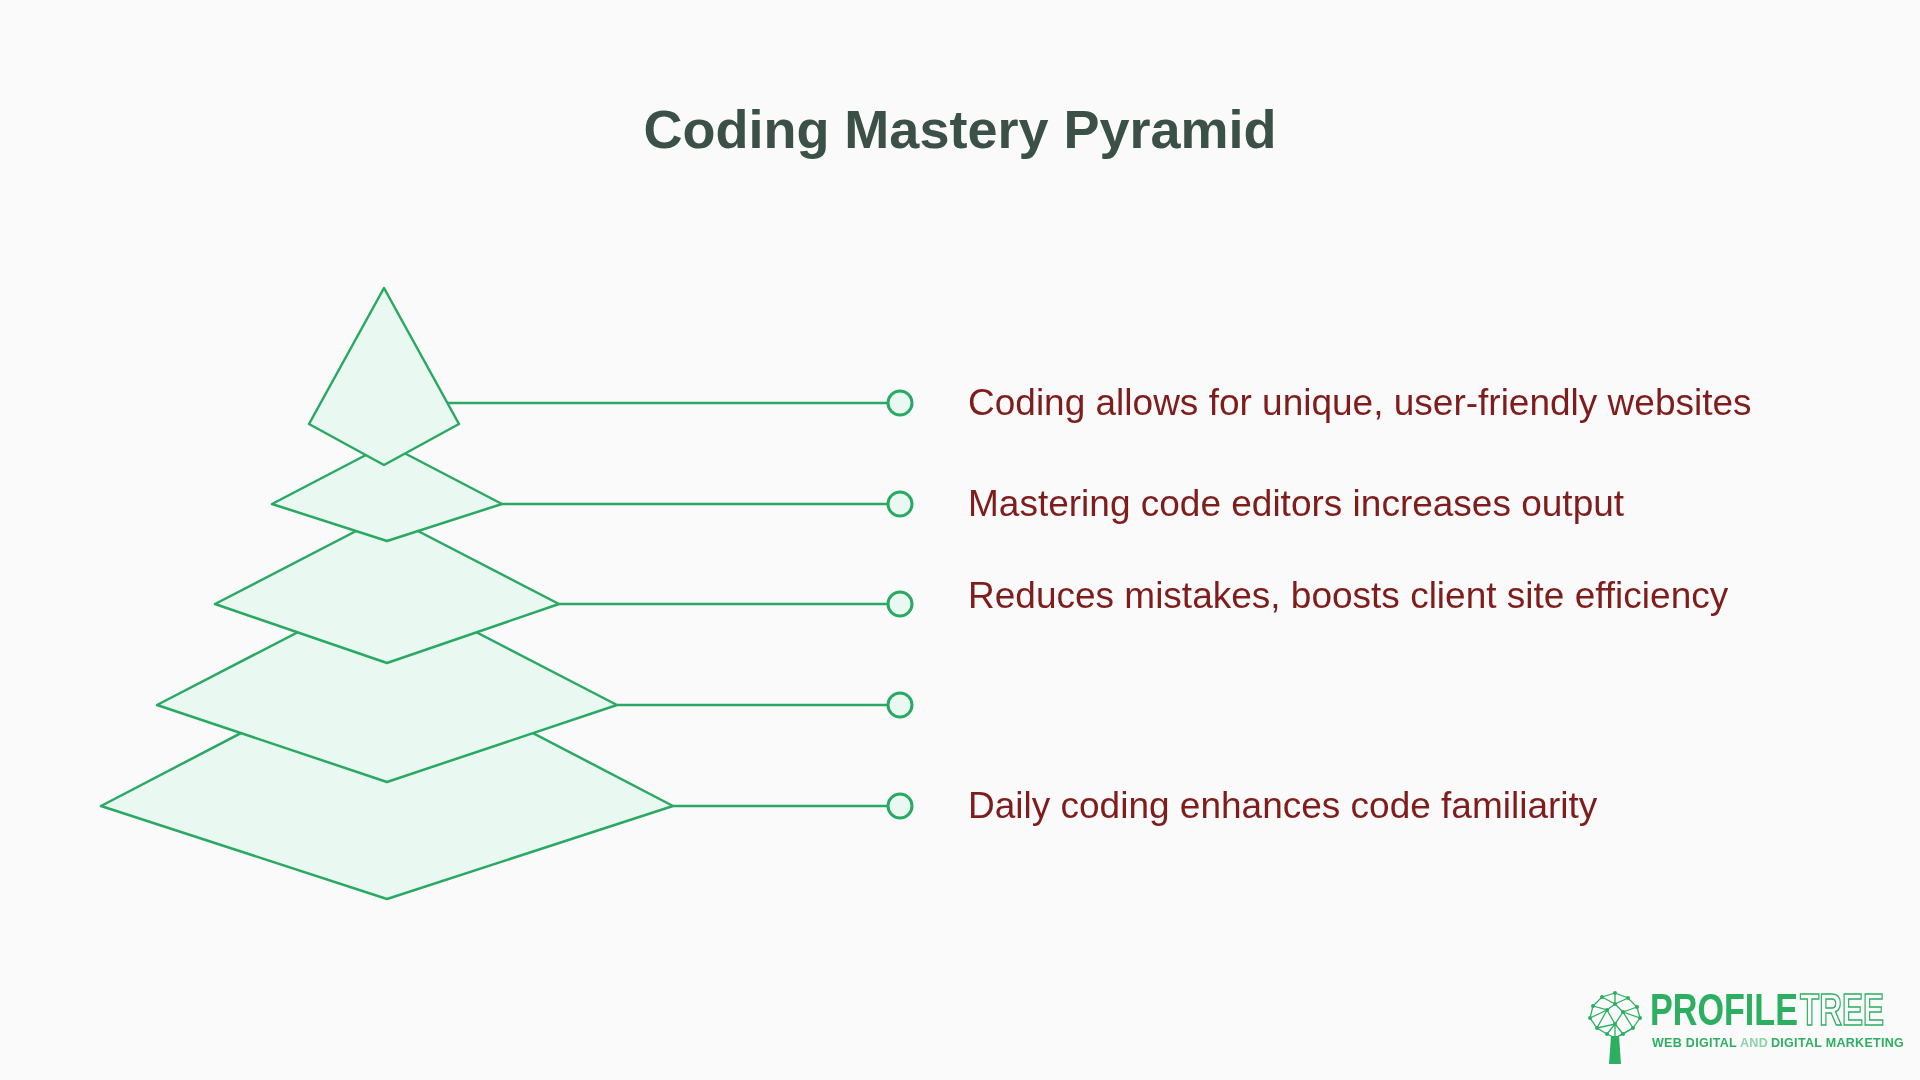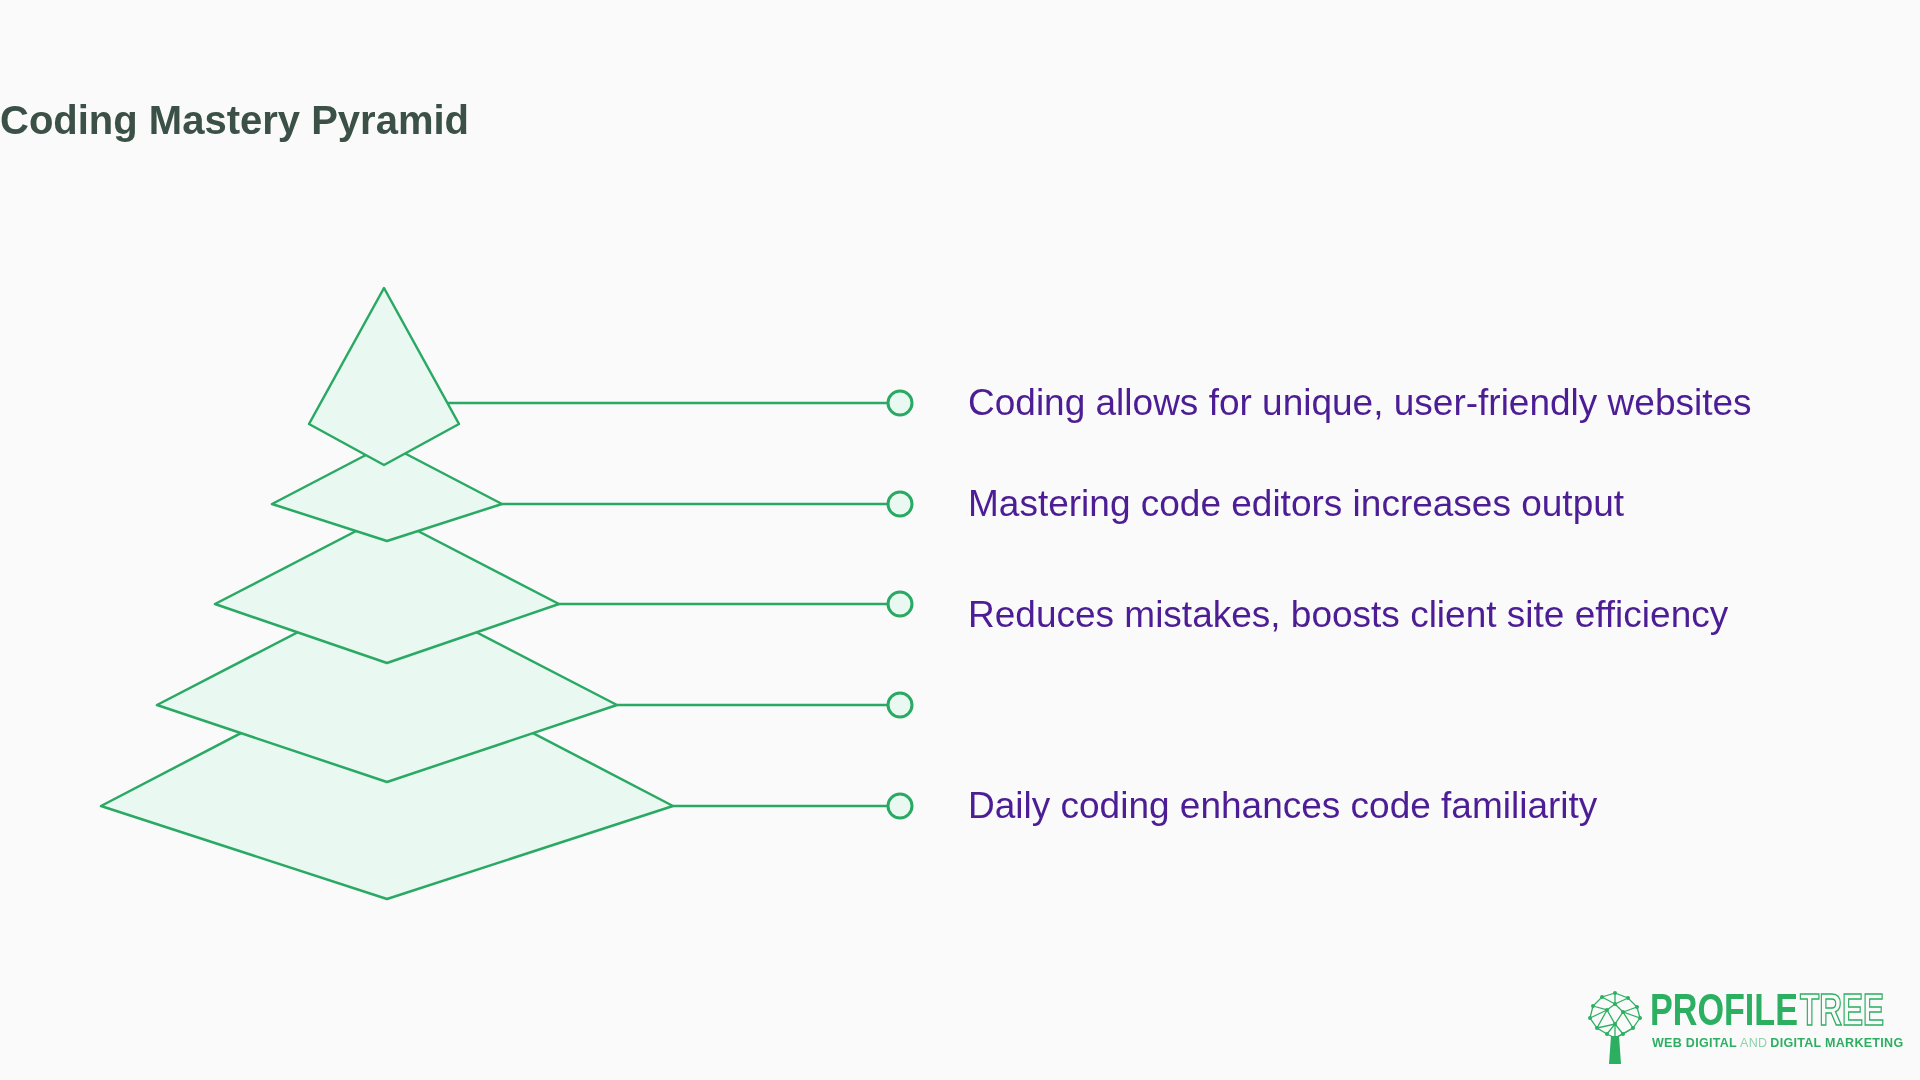--- a/index.html
+++ b/index.html
@@ -1,42 +1,42 @@
 <!DOCTYPE html>
 <html><head>
 <meta charset="utf-8">
 <style>
   html,body{margin:0;padding:0;background:#fafafa;}
   #canvas{
     position:relative;width:1920px;height:1080px;background:#fafafa;
     font-family:"Liberation Sans",sans-serif;overflow:hidden;
   }
   .title{
-    position:absolute;left:0;right:0;top:98px;
-    font-size:40px;font-weight:bold;color:#3b5046;letter-spacing:0px;
+    position:absolute;left:0;right:0;top:98px;text-align:center;
+    font-size:54px;font-weight:bold;color:#3b5046;letter-spacing:0px;
   }
   svg.diagram{position:absolute;left:0;top:0;}
   .level-shape{fill:#e9f8f0;stroke:#29a963;stroke-width:2.5;stroke-linejoin:round;}
   .connector{stroke:#29a963;stroke-width:2.5;}
   .marker{fill:#e9f8f0;stroke:#29a963;stroke-width:3;}
   .row-label{
     position:absolute;left:968px;height:52px;line-height:52px;
-    font-size:37px;color:#4c1d95;white-space:nowrap;
+    font-size:37px;color:#7f1d1d;white-space:nowrap;
   }
   
   .logo{position:absolute;left:1584px;top:988px;width:330px;height:80px;text-align:right;}
   .logo-icon{position:absolute;left:0;top:2px;}
   .logo-text{position:absolute;left:66px;top:0px;}
   .wordmark{position:absolute;left:0;top:0;width:236px;height:46px;}
   .tagline{
     position:absolute;left:2px;top:48px;width:240px;
     font-size:12.5px;font-weight:bold;color:#2daf62;
     letter-spacing:0.3px;white-space:nowrap;
   }
-  .tagline .and{color:#8cd2ac;font-weight:normal;padding:0 3px;}
+  .tagline .and{color:#8cd2ac;font-weight:bold;padding:0 3px;}
 </style>
 </head>
 <body>
 
 <div id="canvas">
 
   <div class="title">Coding Mastery Pyramid</div>
 
   <svg class="diagram" width="1920" height="1080" viewBox="0 0 1920 1080">
 
@@ -54,21 +54,21 @@
 
     <circle class="marker" cx="900" cy="403" r="12"></circle>
     <circle class="marker" cx="900" cy="504" r="12"></circle>
     <circle class="marker" cx="900" cy="604" r="12"></circle>
     <circle class="marker" cx="900" cy="705" r="12"></circle>
     <circle class="marker" cx="900" cy="806" r="12"></circle>
   </svg>
 
   <div class="row-label" style="top:377px">Coding allows for unique, user-friendly websites</div>
   <div class="row-label" style="top:478px">Mastering code editors increases output</div>
-  <div class="row-label" style="top:589px">Reduces mistakes, boosts client site efficiency</div>
+  <div class="row-label" style="top:570px">Reduces mistakes, boosts client site efficiency</div>
   <div class="row-label" style="top:780px">Daily coding enhances code familiarity</div>
 
   <div class="logo">
     <svg class="logo-icon" width="62" height="76" viewBox="0 0 62 76">
       <g stroke="#2daf62" stroke-width="1.3" fill="none">
         <polyline points="31,3 18,7 9,16 6,28 13,38 23,44 31,48 39,44 49,38 56,28 53,17 44,8 31,3"></polyline>
         <polyline points="31,3 31,14 18,7"></polyline>
         <polyline points="44,8 31,14 23,20"></polyline>
         <polyline points="31,14 39,22 53,17"></polyline>
         <polyline points="9,16 23,20 13,38"></polyline>

